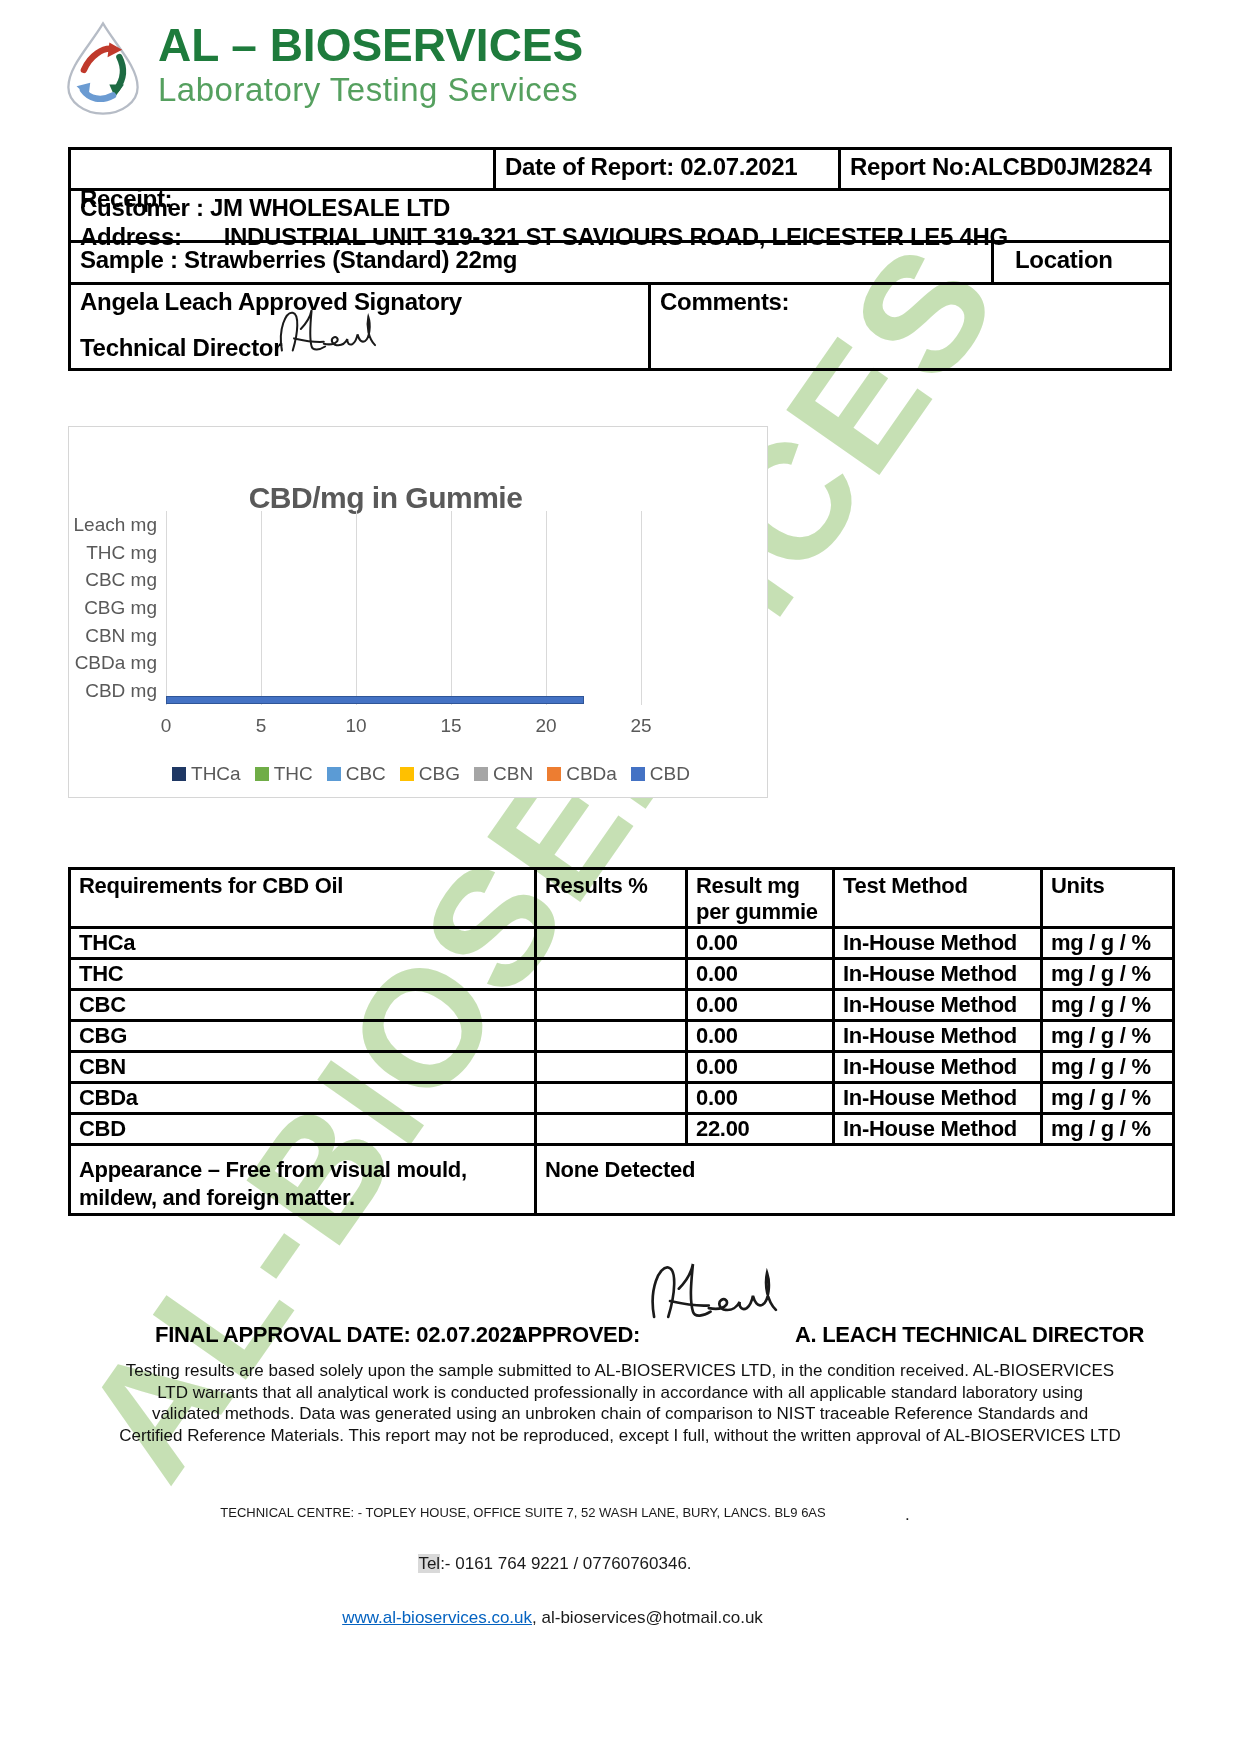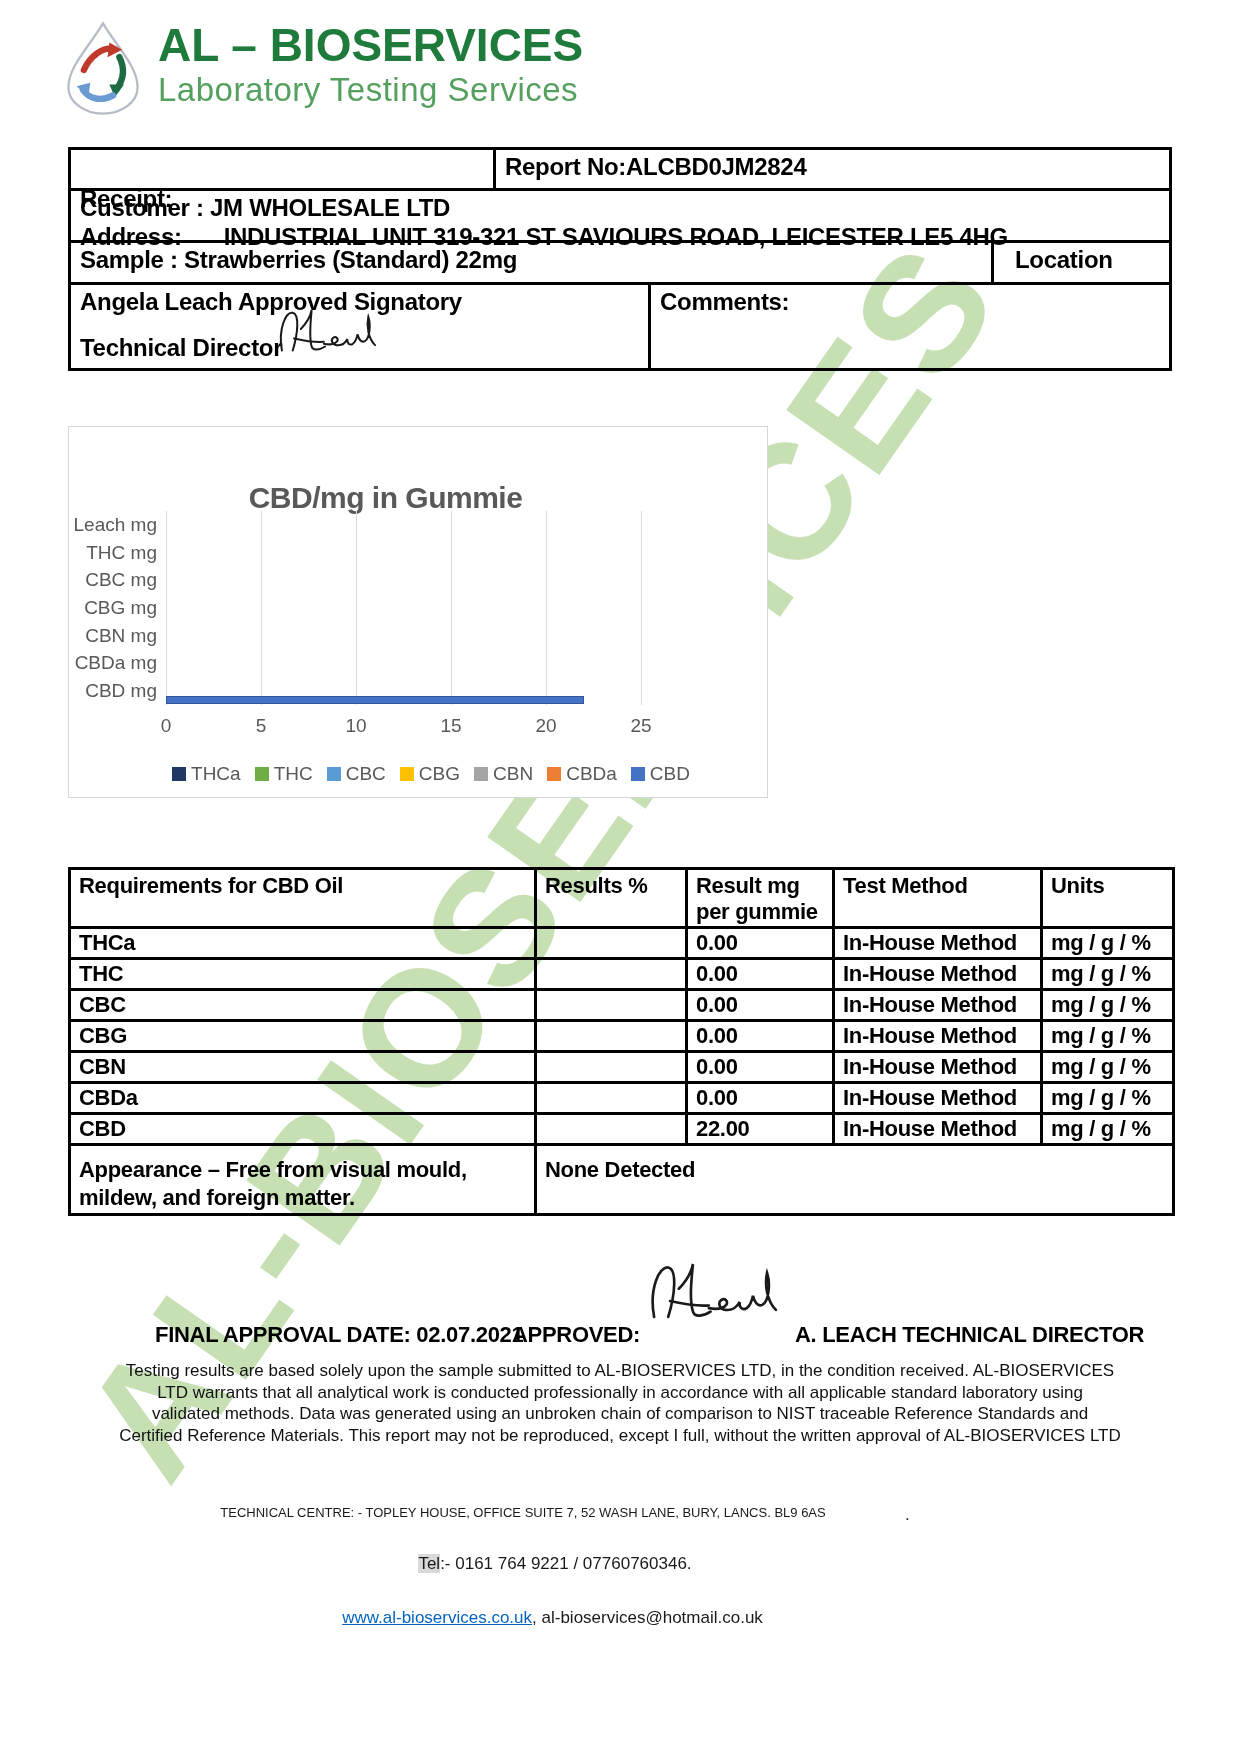--- a/index.html
+++ b/index.html
@@ -94,20 +94,21 @@
     </span>
     <div class="brand-text">
       <div class="brand-title">AL – BIOSERVICES</div>
       <div class="brand-sub">Laboratory Testing Services</div>
     </div>
   </div>
 
   <div class="itable">
     <div class="itr r1 first">
       <div class="itd c1">Receipt:</div>
+      <div class="itd c2">Date of Report: 02.07.2021</div>
       <div class="itd c3">Report No:ALCBD0JM2824</div>
     </div>
     <div class="itr r2">
       <div class="line">Customer : JM WHOLESALE LTD</div>
       <div class="line">
         <span>Address:</span><span class="addr-val">INDUSTRIAL UNIT 319-321 ST SAVIOURS ROAD, LEICESTER LE5 4HG</span>
       </div>
     </div>
     <div class="itr r3">
       <div class="itd c1">Sample : Strawberries (Standard) 22mg</div>

